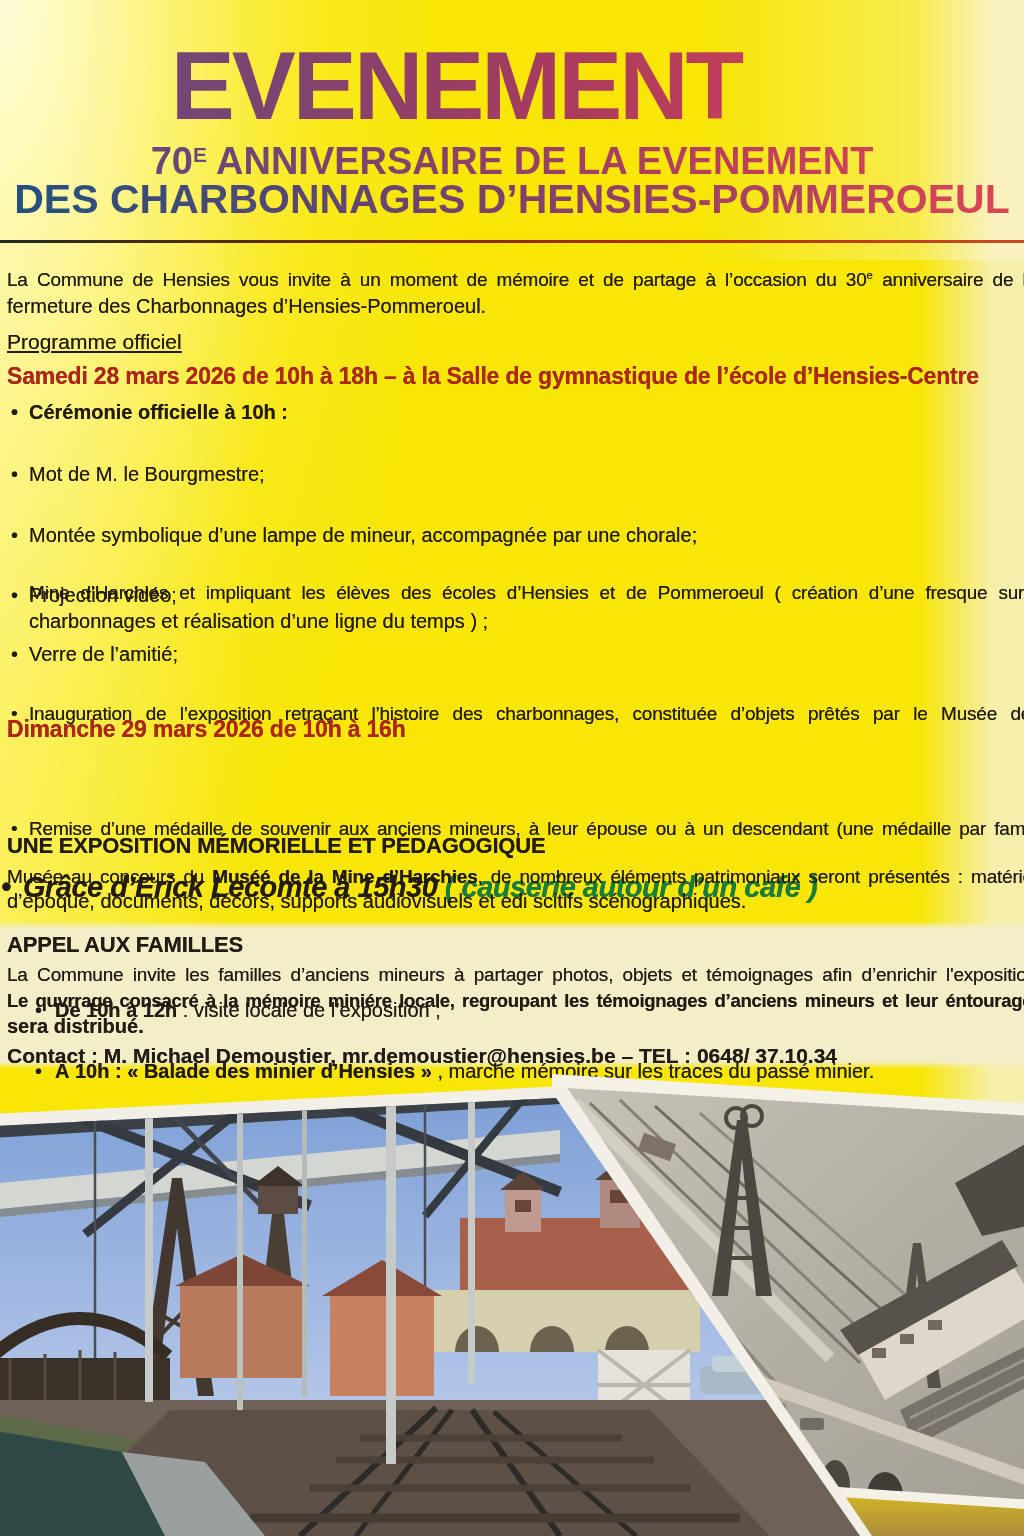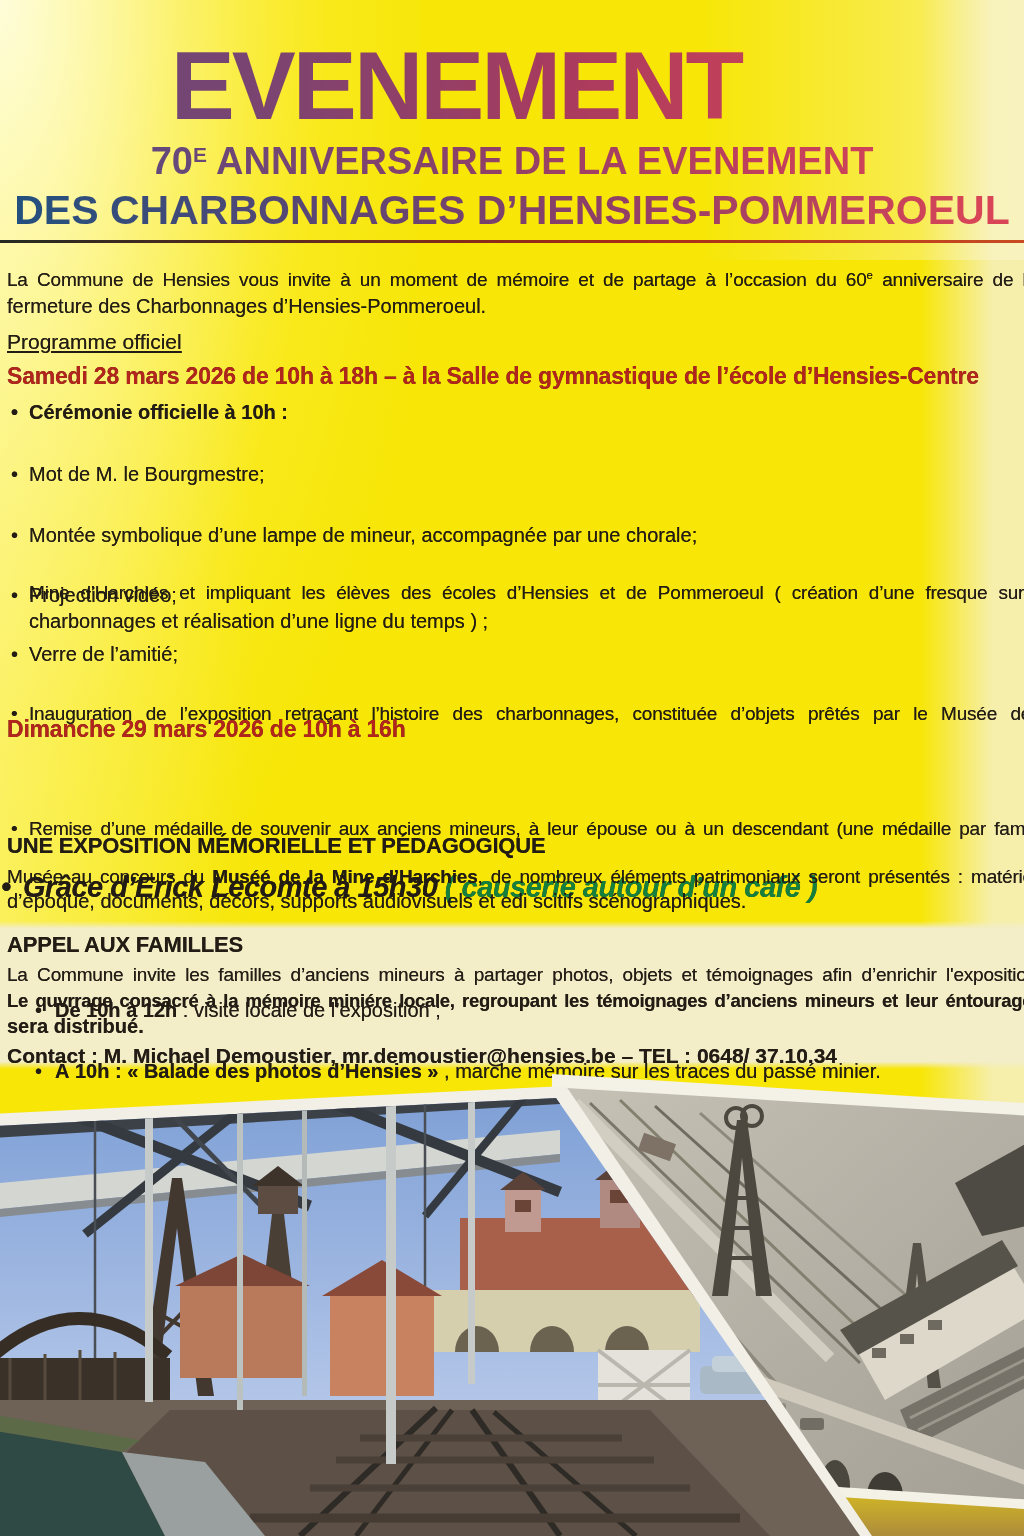--- a/index.html
+++ b/index.html
@@ -21,21 +21,21 @@
 
   
   .grad-text{-webkit-background-clip:text;background-clip:text;color:transparent;}
   .title{position:absolute;left:0;top:36px;width:912px;text-align:center;
     font-weight:700;font-size:96px;line-height:100px;letter-spacing:-3px;
     background-image:linear-gradient(90deg,#64497b 0%,#7c4470 30%,#a93b5e 62%,#d94556 100%);}
   .sub1{position:absolute;left:0;top:134px;width:1024px;text-align:center;
     font-weight:700;font-size:38px;line-height:42px;letter-spacing:0px;
     background-image:linear-gradient(90deg,#5d4a7e 10%,#8a4169 45%,#c13f5c 75%,#d94556 95%);}
   .sub1 .sup{font-size:0.55em;vertical-align:12px;}
-  .sub2{position:absolute;left:0;top:187px;width:1024px;text-align:center;
+  .sub2{position:absolute;left:0;top:176px;width:1024px;text-align:center;
     font-weight:700;font-size:41px;line-height:46px;letter-spacing:0px;
     background-image:linear-gradient(90deg,#20517f 0%,#4f4877 25%,#8c3f68 58%,#d94556 96%);}
   .rule{position:absolute;left:0;top:240px;width:1024px;height:3px;
     background:linear-gradient(90deg,#232a22 0%,#5f2c1e 28%,#a52d15 60%,#c84b21 100%);}
 
   
   .tx{position:absolute;left:7px;width:1030px;font-size:20px;line-height:30px;
     text-shadow:0 0 .5px rgba(30,24,16,.8);}
   .jl{font-size:19px;letter-spacing:-0.2px;text-align:justify;text-align-last:justify;}
   .b{position:relative;padding-left:22px;}
@@ -63,41 +63,41 @@
   <div class="bg bg-leftband"></div>
   <div class="bg bg-right"></div>
   <div class="bg bg-topright"></div>
   <div class="bg pale-band"></div>
 
   <div class="title grad-text">EVENEMENT</div>
   <div class="sub1 grad-text"><span>70</span><span class="sup">E</span><span> ANNIVERSAIRE DE LA EVENEMENT</span></div>
   <div class="sub2 grad-text">DES CHARBONNAGES D’HENSIES-POMMEROEUL</div>
   <div class="rule"></div>
 
-  <div class="tx jl" style="top:260px;"><span>La Commune de Hensies vous invite à un moment de mémoire et de partage à l’occasion du 60</span><sup class="small">e</sup><span> anniversaire de la</span></div>
+  <div class="tx jl" style="top:260px;"><span>La Commune de Hensies vous invite à un moment de mémoire et de partage à l’occasion du 30</span><sup class="small">e</sup><span> anniversaire de la</span></div>
   <div class="tx" style="top:291px;">fermeture des Charbonnages d’Hensies-Pommeroeul.</div>
 
   <div class="tx underline" style="top:327px;font-size:21px;">Programme officiel</div>
 
   <div class="tx red-h" style="top:361px;">Samedi 28 mars 2026 de 10h à 18h – à la Salle de gymnastique de l’école d’Hensies-Centre</div>
   <div class="tx b bold" style="top:397px;">Cérémonie officielle à 10h :</div>
   <div class="tx b" style="top:429px;">Mot de M. le Bourgmestre;</div>
   <div class="tx b" style="top:460px;">Montée symbolique d’une lampe de mineur, accompagnée par une chorale;</div>
   <div class="tx b" style="top:490px;">Projection vidéo;</div>
   <div class="tx b" style="top:519px;">Verre de l’amitié;</div>
   <div class="tx b jl" style="top:549px;">Inauguration de l’exposition retraçant l’histoire des charbonnages, constituée d’objets prêtés par le Musée de la</div>
   <div class="tx cont jl" style="top:578px;">Mine d’Harchies et impliquant les élèves des écoles d’Hensies et de Pommeroeul ( création d’une fresque sur les</div>
   <div class="tx cont" style="top:606px;">charbonnages et réalisation d’une ligne du temps ) ;</div>
   <div class="tx b jl" style="top:634px;">Remise d’une médaille de souvenir aux anciens mineurs, à leur épouse ou à un descendant (une médaille par famille);</div>
 
   <div class="tx b expose" style="top:660px;left:3px;"><span>Grâce d’Erick Lecomte à 15h30 </span><span class="aside">( causerie autour d’un café )</span></div>
 
   <div class="tx red-h" style="top:714px;">Dimanche 29 mars 2026 de 10h à 16h</div>
   <div class="tx sb" style="top:751px;"><span class="bold">De 10h à 12h</span><span> : visite locale de l’exposition ;</span></div>
-  <div class="tx sb" style="top:782px;"><span class="bold">À 10h : « Balade des photos d’Hensies » </span><span>,  marche mémoire sur les traces du passé minier.</span></div>
+  <div class="tx sb" style="top:782px;"><span class="bold">À 10h : « Balade des minier d’Hensies » </span><span>,  marche mémoire sur les traces du passé minier.</span></div>
 
   <div class="tx blk-h" style="top:831px;">UNE EXPOSITION MÉMORIELLE ET PÉDAGOGIQUE</div>
   <div class="tx jl" style="top:864px;line-height:25px;"><span>Musée au concours du </span><span class="bold">Muséé de la Mine d’Harchies</span><span>, de nombreux éléments patrimoniaux seront présentés : matériel</span></div>
   <div class="tx" style="top:889px;line-height:25px;">d’époque, documents, décors, supports audiovisuels et edi scitifs scénographiques.</div>
 
   <div class="tx blk-h" style="top:930px;">APPEL AUX FAMILLES</div>
   <div class="tx jl" style="top:962px;line-height:26px;">La Commune invite les familles d’anciens mineurs à partager photos, objets et témoignages afin d’enrichir l'exposition</div>
   <div class="tx jl bold" style="top:988px;line-height:26px;font-size:18.5px;letter-spacing:-0.3px;">Le quvrrage consacré à la mémoire miniére locale, regroupant les témoignages d’anciens mineurs et leur éntourage,</div>
   <div class="tx bold" style="top:1013px;line-height:26px;">sera distribué.</div>
 

